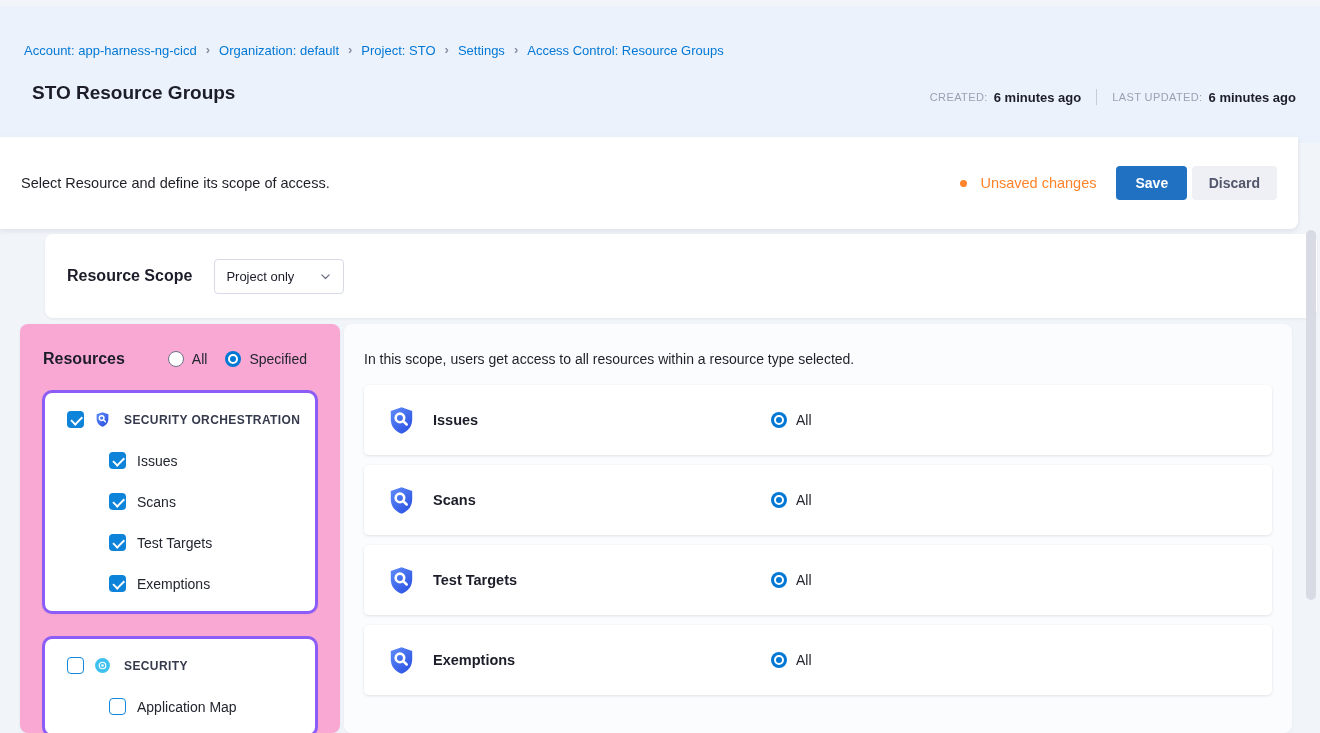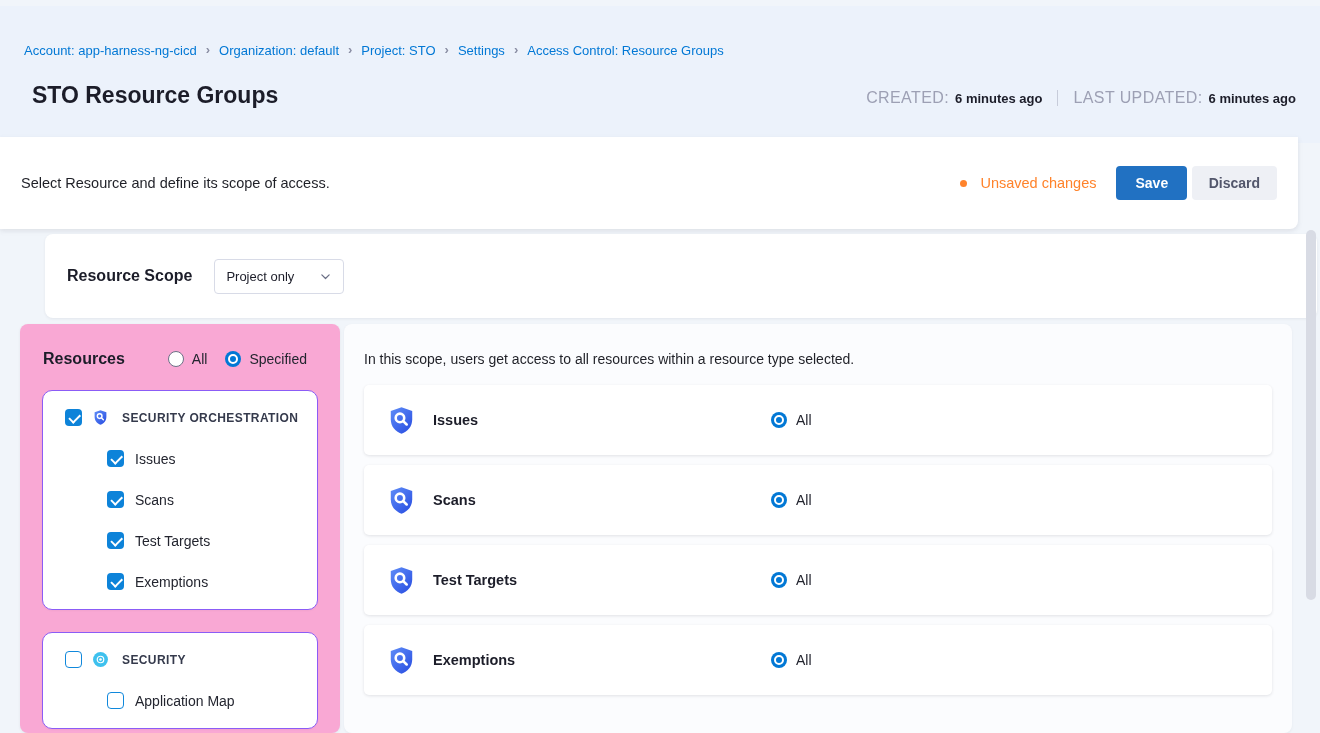--- a/index.html
+++ b/index.html
@@ -5,23 +5,23 @@
   * { margin:0; padding:0; box-sizing:border-box; }
   html,body { width:1320px; height:733px; }
   body { font-family:"Liberation Sans","DejaVu Sans",sans-serif; background:#f1f5fa; }
   #screen { position:relative; width:1320px; height:733px; overflow:hidden; }
 
   
   .header-band { position:absolute; top:6px; left:0; width:1320px; height:137px; background:#ecf2fb; }
   .breadcrumb { position:absolute; top:37px; left:24px; display:flex; align-items:center; gap:9px; font-size:13px; }
   .crumb { color:#0278d5; cursor:pointer; }
   .crumb-sep { color:#8a8ea3; font-size:13px; font-weight:700; transform:translateY(-1px); }
-  .page-title { position:absolute; top:76px; left:32px; font-size:23px; font-weight:600; color:#1c1d29; }
+  .page-title { position:absolute; top:76px; left:32px; font-size:19px; font-weight:600; color:#1c1d29; }
   .header-meta { position:absolute; top:83px; right:24px; display:flex; align-items:center; gap:10px; }
-  .meta-label { font-size:16px; color:#9da0b4; letter-spacing:.4px; }
+  .meta-label { font-size:11px; color:#9da0b4; letter-spacing:.4px; }
   .meta-value { font-size:13px; font-weight:600; color:#1c1d29; }
   .meta-divider { width:1px; height:16px; background:#c7ccda; margin:0 5px; }
   .meta-pair { display:flex; align-items:center; gap:6px; }
 
   
   .toolbar { position:absolute; top:137px; left:0; width:1298px; height:92px; background:#ffffff;
              border-radius:0 0 8px 0; box-shadow:0 2px 5px rgba(96,97,112,.14);
              display:flex; align-items:center; padding:0 21px;gap:32px; }
   .toolbar-desc { font-size:14.5px; color:#1f2027; }
   .toolbar-right { margin-left:auto; display:flex; align-items:center; gap:20px; }
@@ -50,21 +50,21 @@
                        border-left:2px solid #fff; border-bottom:2px solid #fff; transform:rotate(-45deg); }
   .cb.un { background:#fff; border:1.5px solid #1088dc; }
 
   
   .resources-panel { position:absolute; top:324px; left:20px; width:320px; height:409px; background:#f9a8d4;
                      border-radius:8px; box-shadow:0 1px 3px rgba(40,41,61,.07); }
   .resources-head { display:flex; align-items:center; padding:26px 23px 0 23px; }
   .resources-title { font-size:16px; font-weight:700; color:#1c1d29; }
   .res-radios { margin-left:auto; display:flex; align-items:center; gap:8px; font-size:14px; color:#23252f; }
   .res-radios .lbl { margin-right:10px; }
-  .group-card { margin:22px 22px 18px 22px; border:1px solid #8b5cf6; border-radius:10px;
+  .group-card { margin:22px 22px 18px 22px; border:3px solid #8b5cf6; border-radius:10px;
                 box-shadow:0 1px 2px rgba(40,41,61,.04); padding:18px 0 19px 0; background:#fff; }
   .group-row { display:flex; align-items:center; gap:10px; padding-left:22px; }
   .group-label { font-size:12px; font-weight:600; color:#353a4c; letter-spacing:.4px; margin-left:3px; }
   .child-row { display:flex; align-items:center; gap:11px; padding-left:64px; margin-top:24px; font-size:14px; color:#23252f; }
   .mini-icon { width:17px; height:17px; flex:none; }
   .mini-icon svg { width:100%; height:100%; display:block; }
 
   
   .main-panel { position:absolute; top:324px; left:344px; width:948px; height:409px; background:#fbfcfe;
                 border-radius:8px; box-shadow:0 1px 3px rgba(40,41,61,.05); }

